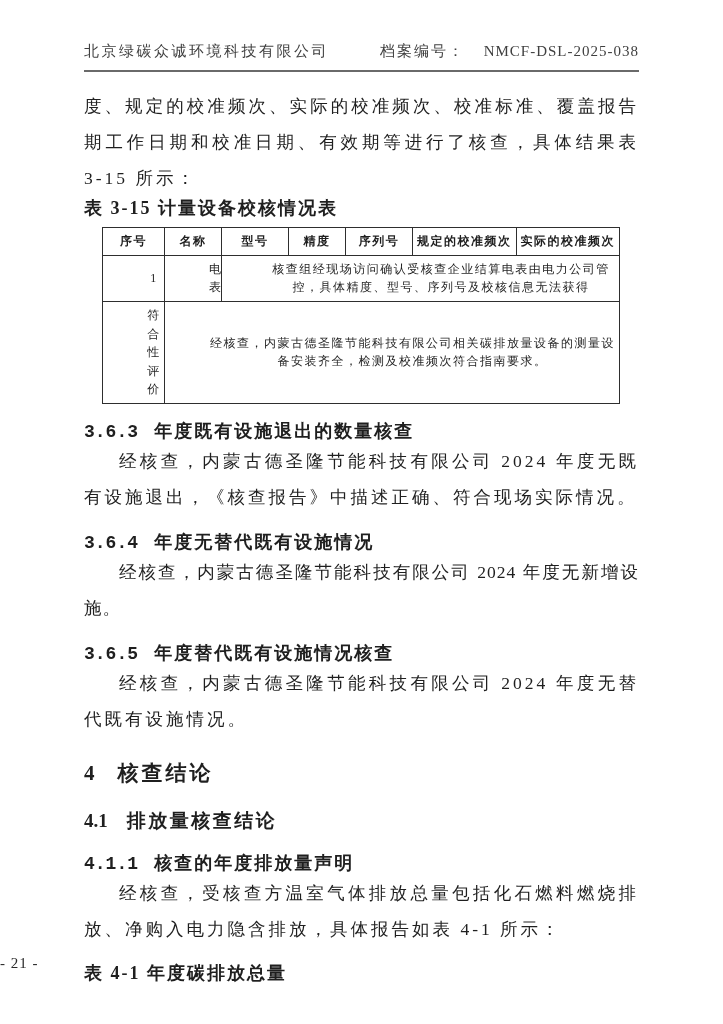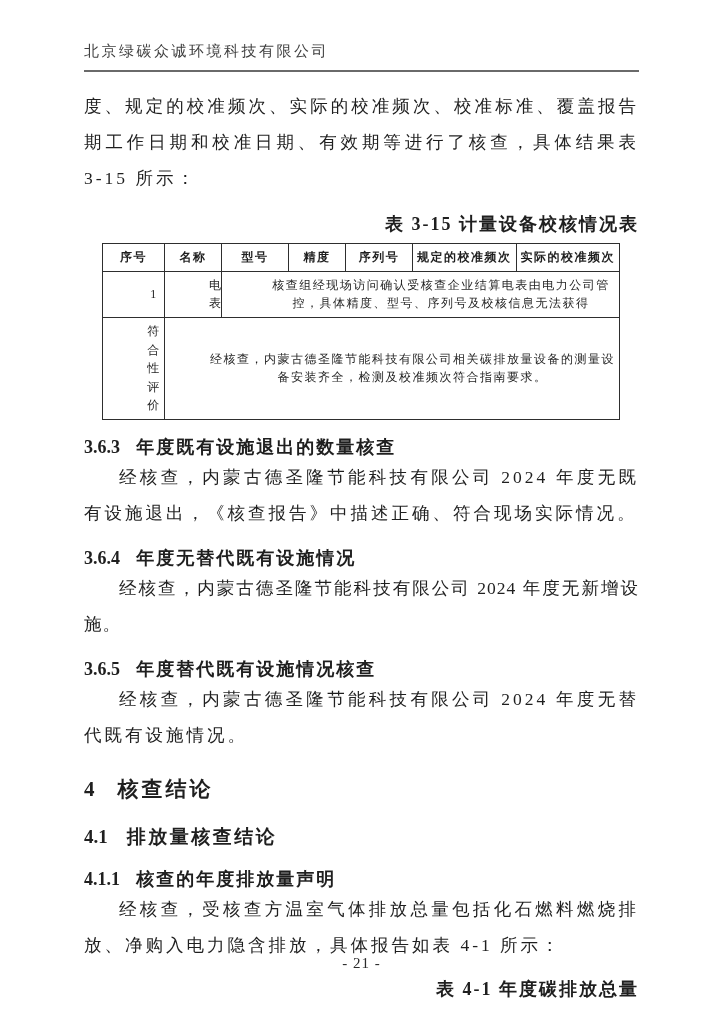--- a/index.html
+++ b/index.html
@@ -21,59 +21,63 @@
   
   .para{
     font-size:17.5px;line-height:2.06;letter-spacing:3px;
     text-align:justify;margin:0;
   }
   .para.indent{text-indent:2em;}
   .para.tight{letter-spacing:1px;}
   .p-intro{margin-top:16px;}
   
   .h3{
-    font-size:18px;font-weight:bold;letter-spacing:2px;margin:0;
+    font-size:18px;font-weight:bold;letter-spacing:2px;margin:0;font-family:Liberation Mono, monospace;
   }
   .h3 .num{margin-right:0.9em;letter-spacing:0;}
   .h1{
     font-size:21px;font-weight:bold;letter-spacing:3px;margin:0;
   }
   .h1 .num{margin-right:1.1em;letter-spacing:0;}
   .h2{
     font-size:19px;font-weight:bold;letter-spacing:2.5px;margin:0;
   }
   .h2 .num{margin-right:1em;letter-spacing:0;}
   .mt-sec{margin-top:15px;}
   .mt-body{margin-top:0px;}
   
   .tbl-caption{
-    text-align:right;font-weight:bold;font-size:18px;letter-spacing:2px;
-    margin:16px 0 7px 0;
+    text-align:left;font-weight:bold;font-size:18px;letter-spacing:2px;
+    margin:0 0 7px 0;
   }
   
   table{border-collapse:collapse;table-layout:fixed;}
   .t315{width:calc(100% - 37px);margin:0 19px 0 18px;font-size:12px;}
   .t315 th,.t315 td{
     border:1.5px solid #2e2e2e;text-align:center;vertical-align:middle;
     padding:4px 3px;line-height:1.55;letter-spacing:1.5px;font-weight:bold;
   }
   .t315 td{font-weight:normal;padding-left:44px;}
   
   .page-footer{
-    position:absolute;left:0;right:0;bottom:52px;text-align:center;
+    position:absolute;left:0;right:0;bottom:52px;
     font-size:15px;color:#2a2a2a;letter-spacing:1px;
   }
 </style>
 </head>
 <body>
 
 <div class="page">
 
   <div class="doc-header">
     <span class="company">北京绿碳众诚环境科技有限公司</span>
+    <span class="fileno">
+      <span class="label">档案编号：</span>
+      <span class="value">NMCF-DSL-2025-038</span>
+    </span>
   </div>
 
   <p class="para p-intro">度、规定的校准频次、实际的校准频次、校准标准、覆盖报告期工作日期和校准日期、有效期等进行了核查，具体结果表 3-15 所示：</p>
 
   <div class="tbl-caption">表 3-15 计量设备校核情况表</div>
 
   <table class="t315">
     <colgroup>
       <col style="width:12%">
         <col style="width:11%">

